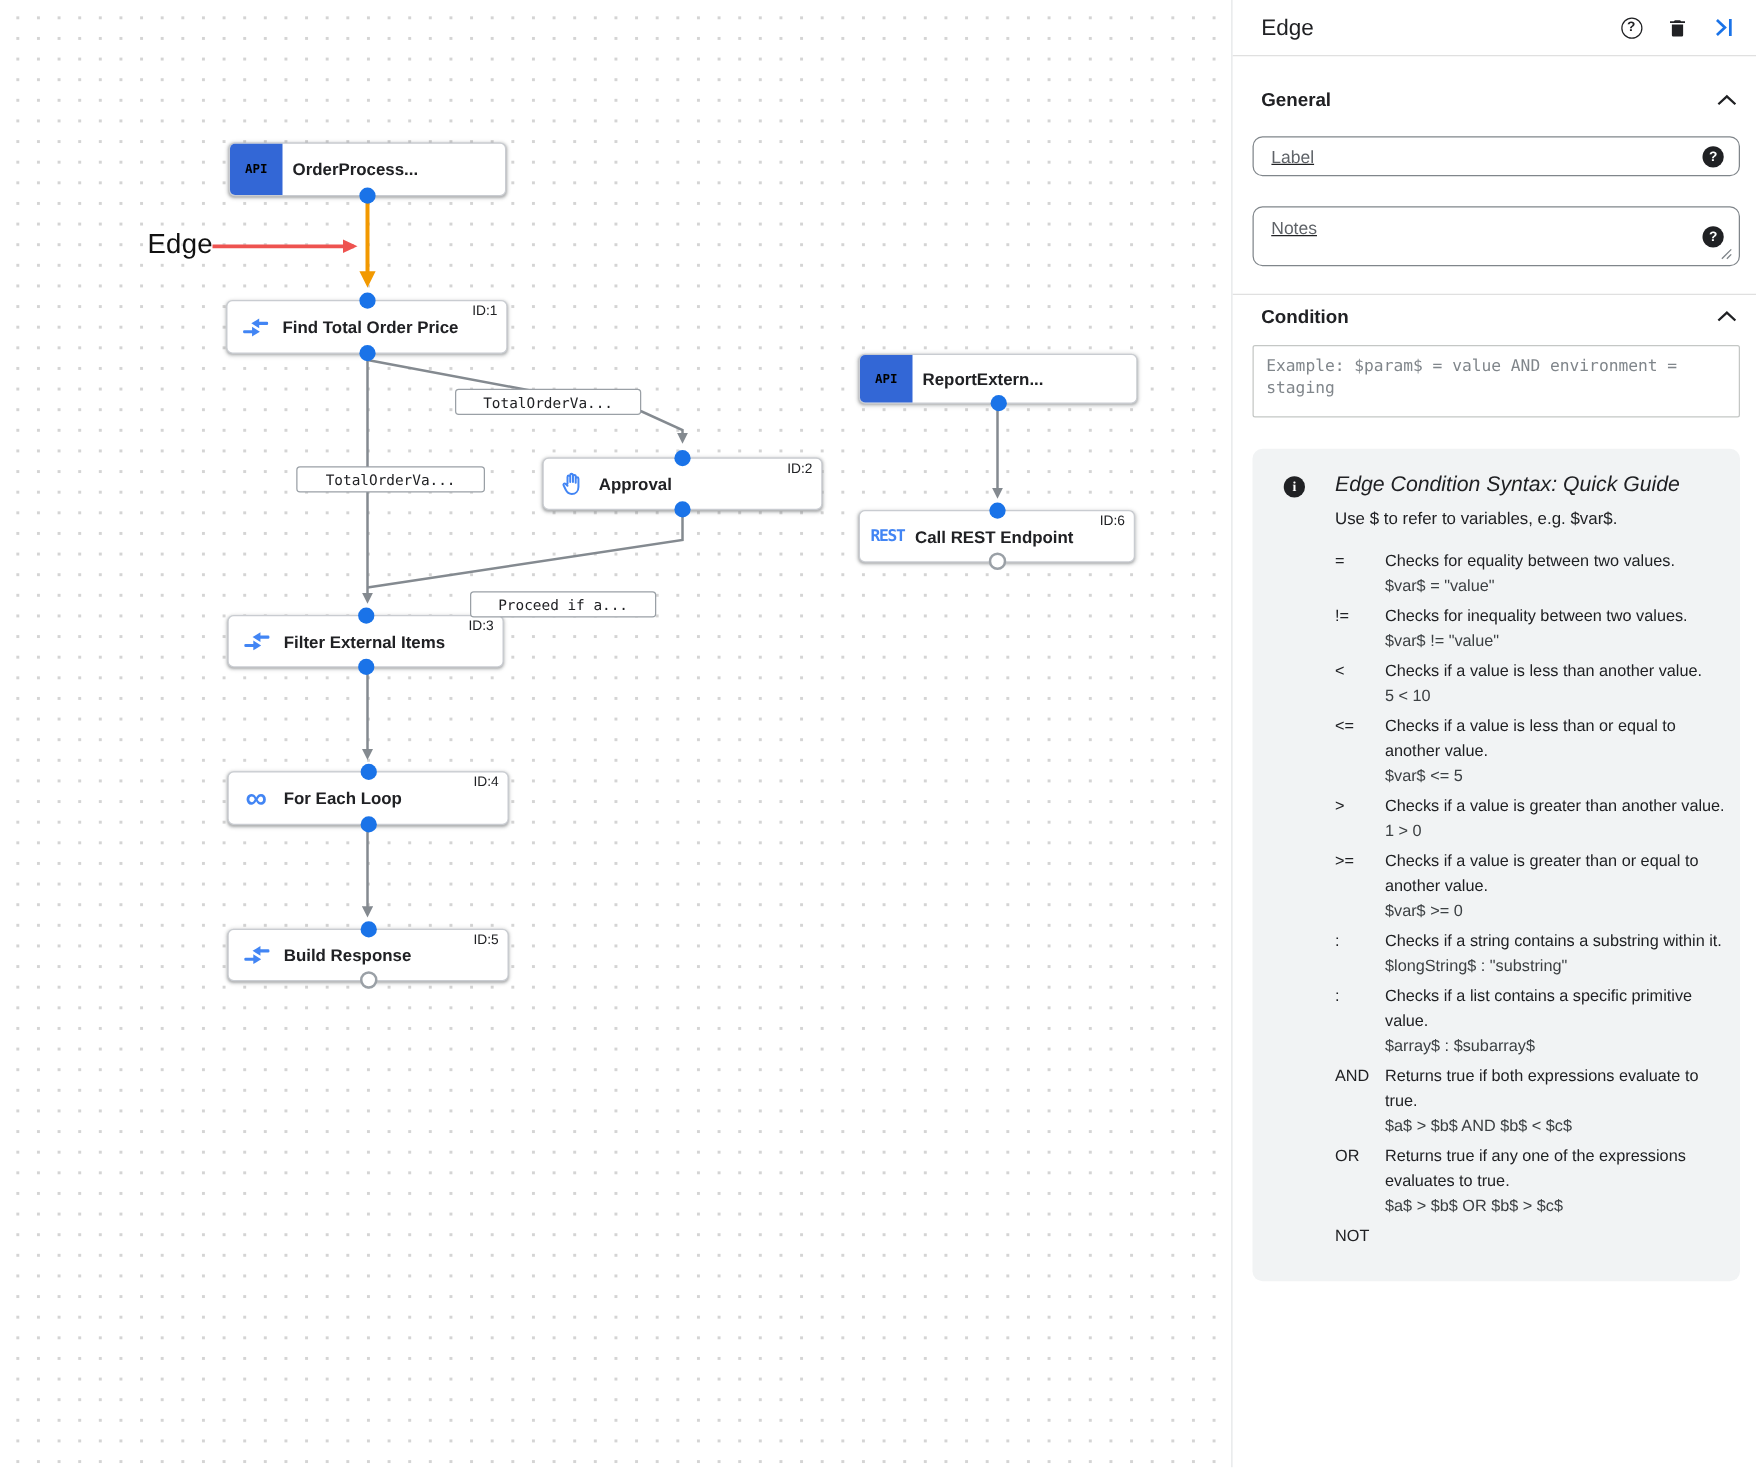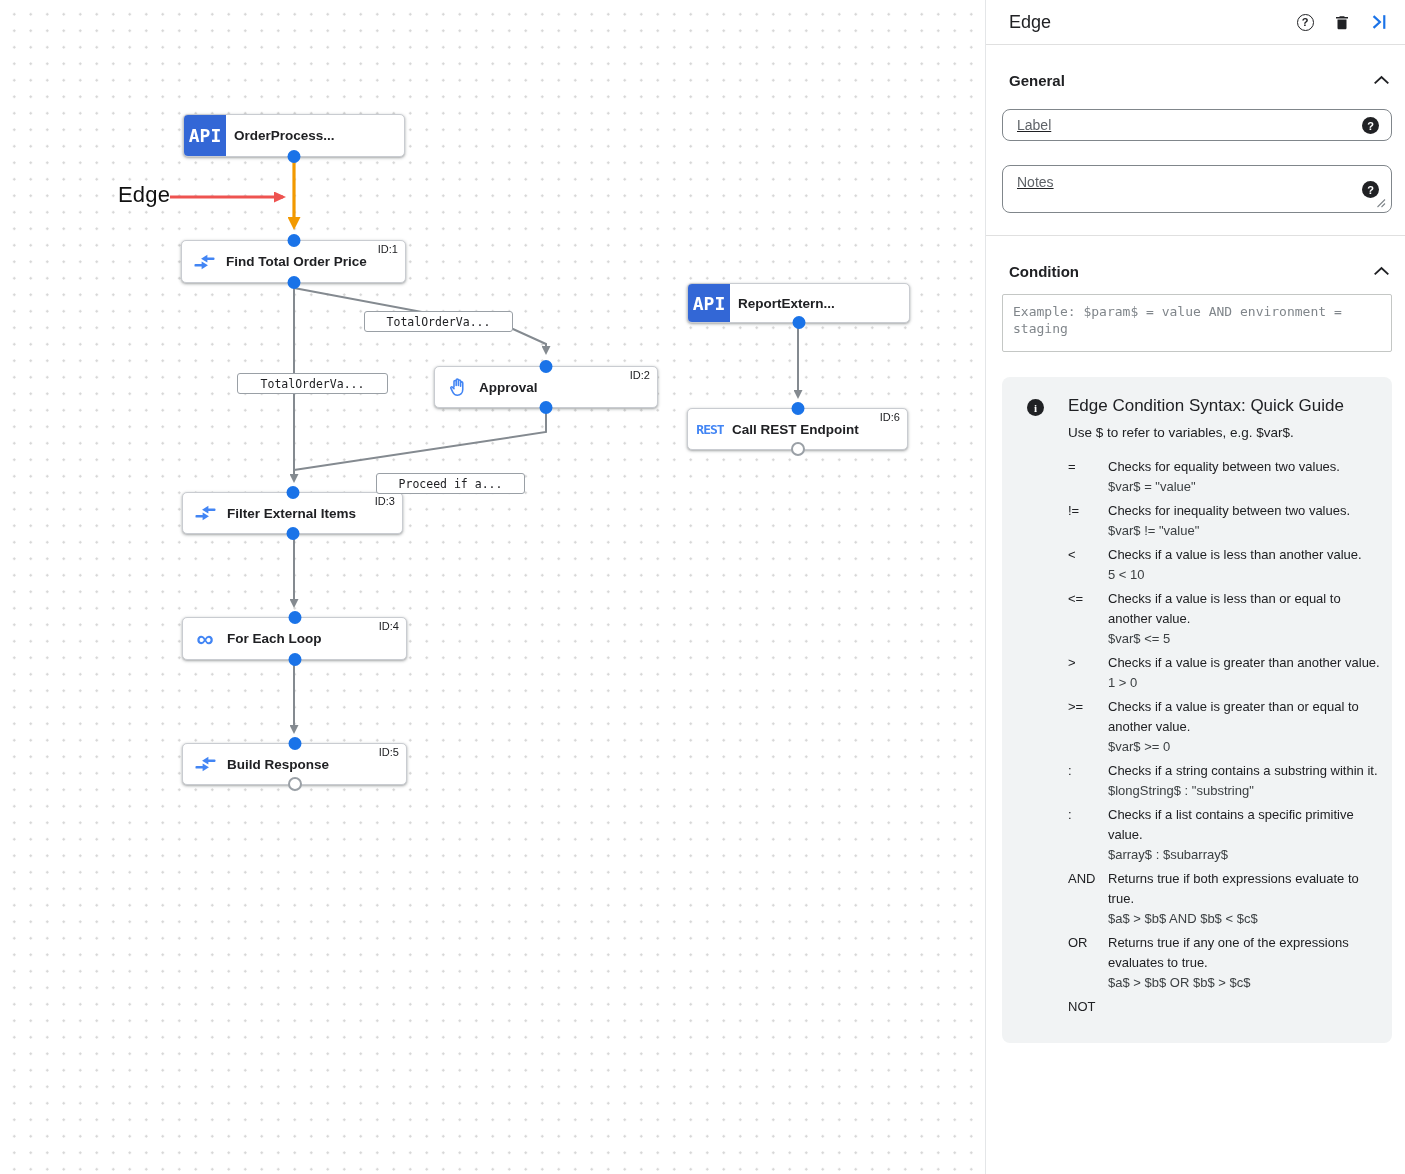--- a/index.html
+++ b/index.html
@@ -16,22 +16,22 @@
   }
   .edge-layer { position:absolute; inset:0; width:985px; height:1174px; }
 
   .node {
     position:absolute; display:flex; align-items:center;
     background:#fff; border:1px solid #c9ccd1; border-radius:5px;
     box-shadow:0 1px 2px rgba(60,64,67,.30), 0 1px 3px 1px rgba(60,64,67,.15);
   }
   .node-badge {
     align-self:stretch; width:42px; flex:0 0 42px; display:flex; align-items:center; justify-content:center;
-    background:#3367d6; color:#ffffff; border-radius:4px 0 0 4px;
-    font-family:"DejaVu Sans Mono", monospace; font-weight:bold; font-size:18px; letter-spacing:0;
+    background:#3367d6; color:#000000; border-radius:4px 0 0 4px;
+    font-family:"DejaVu Sans Mono", monospace; font-weight:bold; font-size:10px; letter-spacing:0;
   }
   .node-icon { width:44px; flex:0 0 44px; display:flex; align-items:center; justify-content:center; }
   .node-badge + .node-title { margin-left:8px; }
   .node-title { font-size:13.5px; font-weight:bold; color:#202124; white-space:nowrap; }
   .node-id { position:absolute; top:2px; right:7px; font-size:11px; color:#202124; }
   .inf-glyph { color:#4285f4; font-size:24px; font-weight:bold; line-height:14px; }
   .rest-glyph { color:#4285f4; font-family:"DejaVu Sans Mono", monospace; font-weight:bold; font-size:13px; letter-spacing:-1px; }
   .dot { position:absolute; left:50%; transform:translateX(-50%); width:13px; height:13px; border-radius:50%; background:#1a73e8; }
   .dot.top { top:-7px; }
   .dot.bottom { bottom:-7px; }
@@ -50,21 +50,21 @@
   .panel { width:420px; height:1174px; background:#fff; border-left:1px solid #e4e6e8; position:relative; overflow:hidden; }
   .panel-header { height:45px; display:flex; align-items:center; padding:0 16px 0 23px; border-bottom:1px solid #e0e0e0; }
   .panel-title { font-size:18px; color:#202124; flex:1; }
   .panel-actions { display:flex; align-items:center; gap:17px; }
   .icon-btn { width:20px; height:20px; display:flex; align-items:center; justify-content:center; cursor:pointer; background:none; border:none; padding:0; }
   .help-ring { width:17px; height:17px; border:1.7px solid #202124; border-radius:50%; display:flex; align-items:center; justify-content:center; font-size:11px; font-weight:bold; color:#202124; }
 
   .section-head { display:flex; align-items:center; padding:0 14px 0 23px; }
   .section-title { flex:1; font-size:15px; font-weight:bold; color:#202124; }
   .sec-general .section-head { margin-top:25px; }
-  .sec-condition .section-head { margin-top:25px; }
+  .sec-condition .section-head { margin-top:7px; }
 
   .field-wrap { position:relative; margin:0 14px 0 16px;text-decoration:underline; }
   .field-wrap.label-field { margin-top:19px; }
   .field-wrap.notes-field { margin-top:24px; }
   input.text-field, textarea.notes-area {
     width:390px; border:1px solid #80868b; border-radius:8px; background:#fff;
     font-family:"Liberation Sans", sans-serif; font-size:14px; color:#202124;
     padding:8px 40px 8px 14px; outline:none; display:block;
   }
   input.text-field { height:32px; }
@@ -80,21 +80,21 @@
   textarea.condition-area {
     width:390px; height:58px; margin:13px 14px 0 16px; display:block;
     border:1px solid #c4c7c5; border-radius:2px; background:#fff; resize:none; outline:none;
     font-family:"DejaVu Sans Mono", monospace; font-size:13px; color:#202124; padding:8px 10px; line-height:17px;
   }
   textarea.condition-area::placeholder { color:#80868b; }
 
   .guide { margin:25px 14px 0 16px; width:390px; background:#f1f3f4; border-radius:8px; padding:19px 12px 22px 25px; }
   .guide-header { display:flex; align-items:flex-start; }
   .info-badge { width:17px; height:17px; border-radius:50%; background:#202124; color:#fff; display:flex; align-items:center; justify-content:center; font-size:11px; font-weight:bold; flex:0 0 17px; margin-top:3px; font-family:"Liberation Serif", serif; }
-  .guide-title { margin-left:24px; font-size:17px; color:#202124; font-weight:400; }
+  .guide-title { margin-left:24px; font-size:17px; color:#202124; font-weight:400;font-style:italic; }
   .guide-body { margin-left:41px; }
   .guide-intro { font-size:13.5px; margin-top:9px; }
   .guide-rows { margin-top:17px; }
   .guide-row { display:flex; margin-bottom:4px; }
   .guide-op { flex:0 0 40px; font-size:13px; color:#202124; line-height:20px; }
   .guide-text { flex:1; }
   .guide-desc { font-size:13px; line-height:20px; color:#202124; }
   .guide-example { font-size:13px; line-height:20px; color:#3c4043; }
 
   .panel-footer { position:relative; margin-top:25px; border-top:1px solid #e0e0e0; height:48px; }

